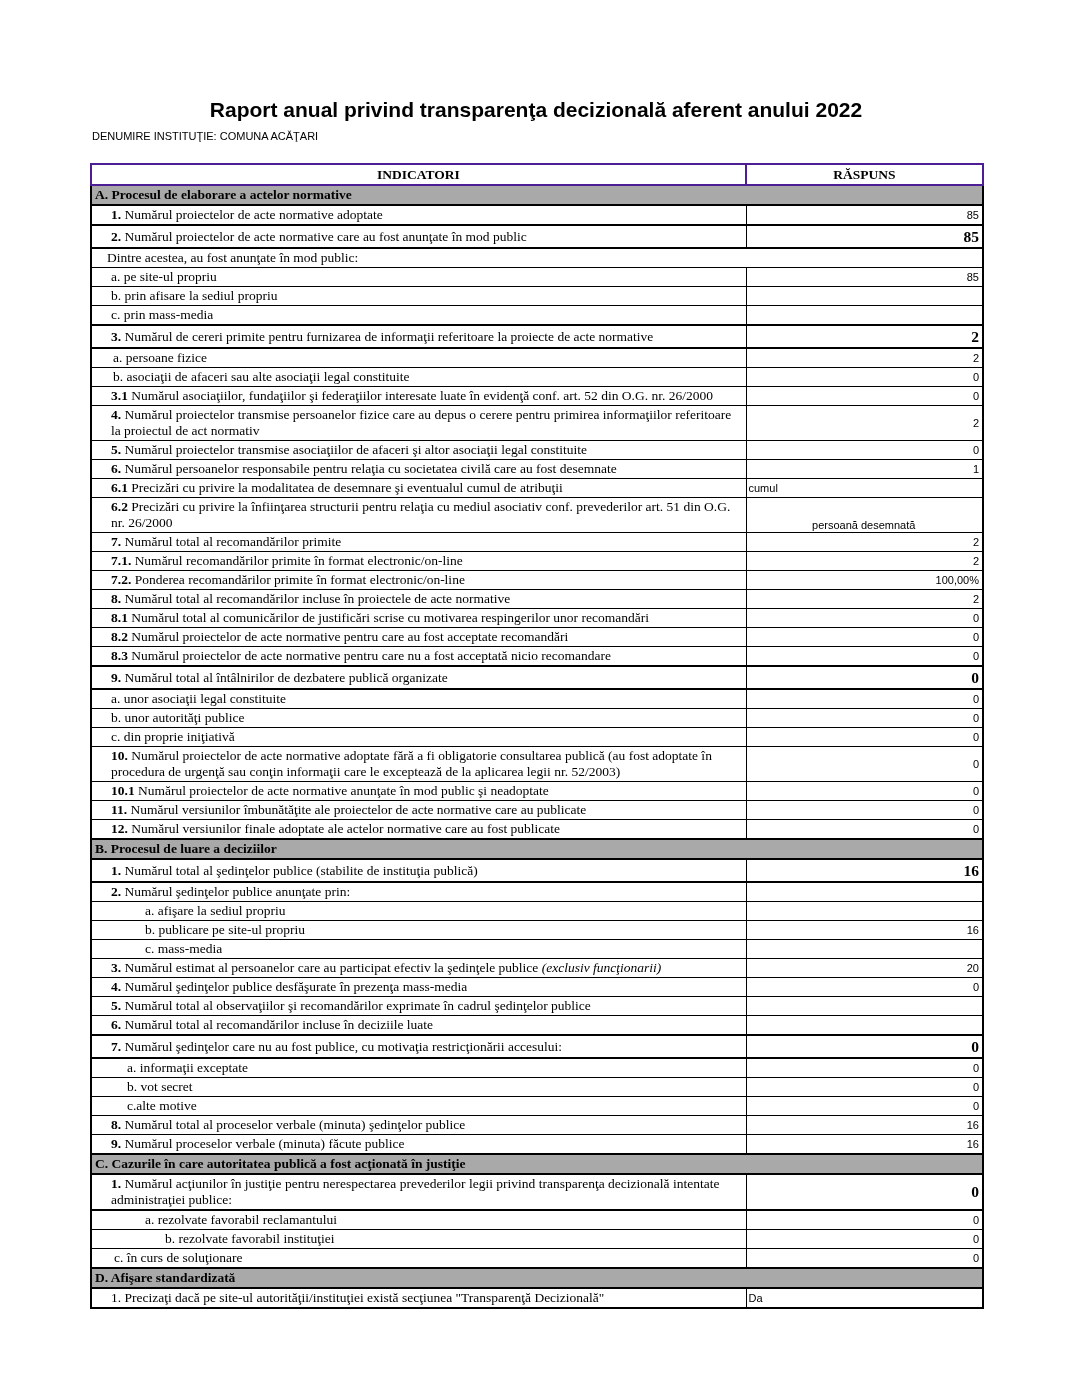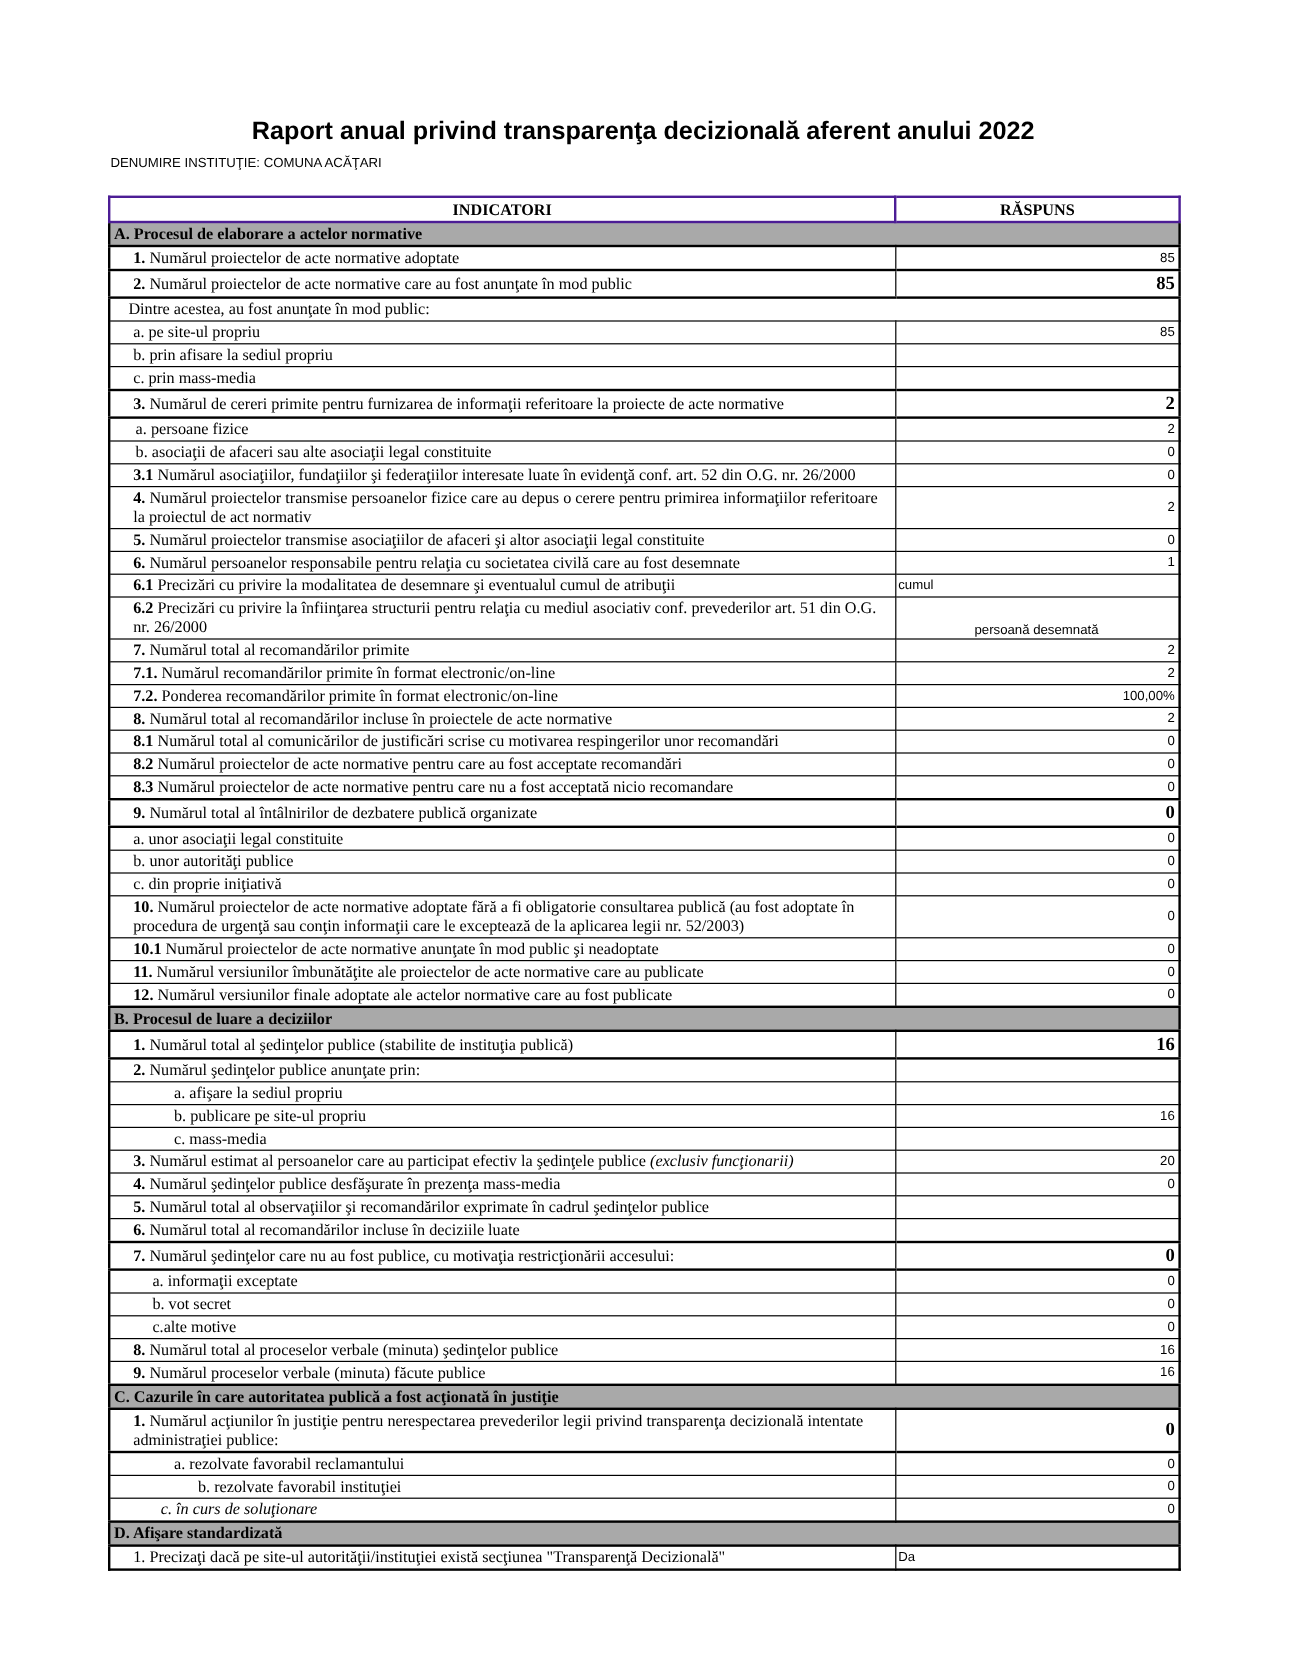--- a/index.html
+++ b/index.html
@@ -296,21 +296,21 @@
         </tr>
         <tr>
           <td class="ind" style="padding-left: 53px;">a. rezolvate favorabil reclamantului</td>
           <td class="ans s">0</td>
         </tr>
         <tr>
           <td class="ind" style="padding-left: 73px;">b. rezolvate favorabil instituţiei</td>
           <td class="ans s">0</td>
         </tr>
         <tr>
-          <td class="ind" style="padding-left: 42px; font-style: italic;">c. în curs de soluţionare</td>
+          <td class="ind" style="padding-left: 22px;">c. în curs de soluţionare</td>
           <td class="ans s">0</td>
         </tr>
         <tr class="section-row">
           <td colspan="2">D. Afişare standardizată</td>
         </tr>
         <tr>
           <td class="ind"><span>1. </span>Precizaţi dacă pe site-ul autorităţii/instituţiei există secţiunea "Transparenţă Decizională"</td>
           <td class="ans l">Da</td>
         </tr>
       </tbody>

